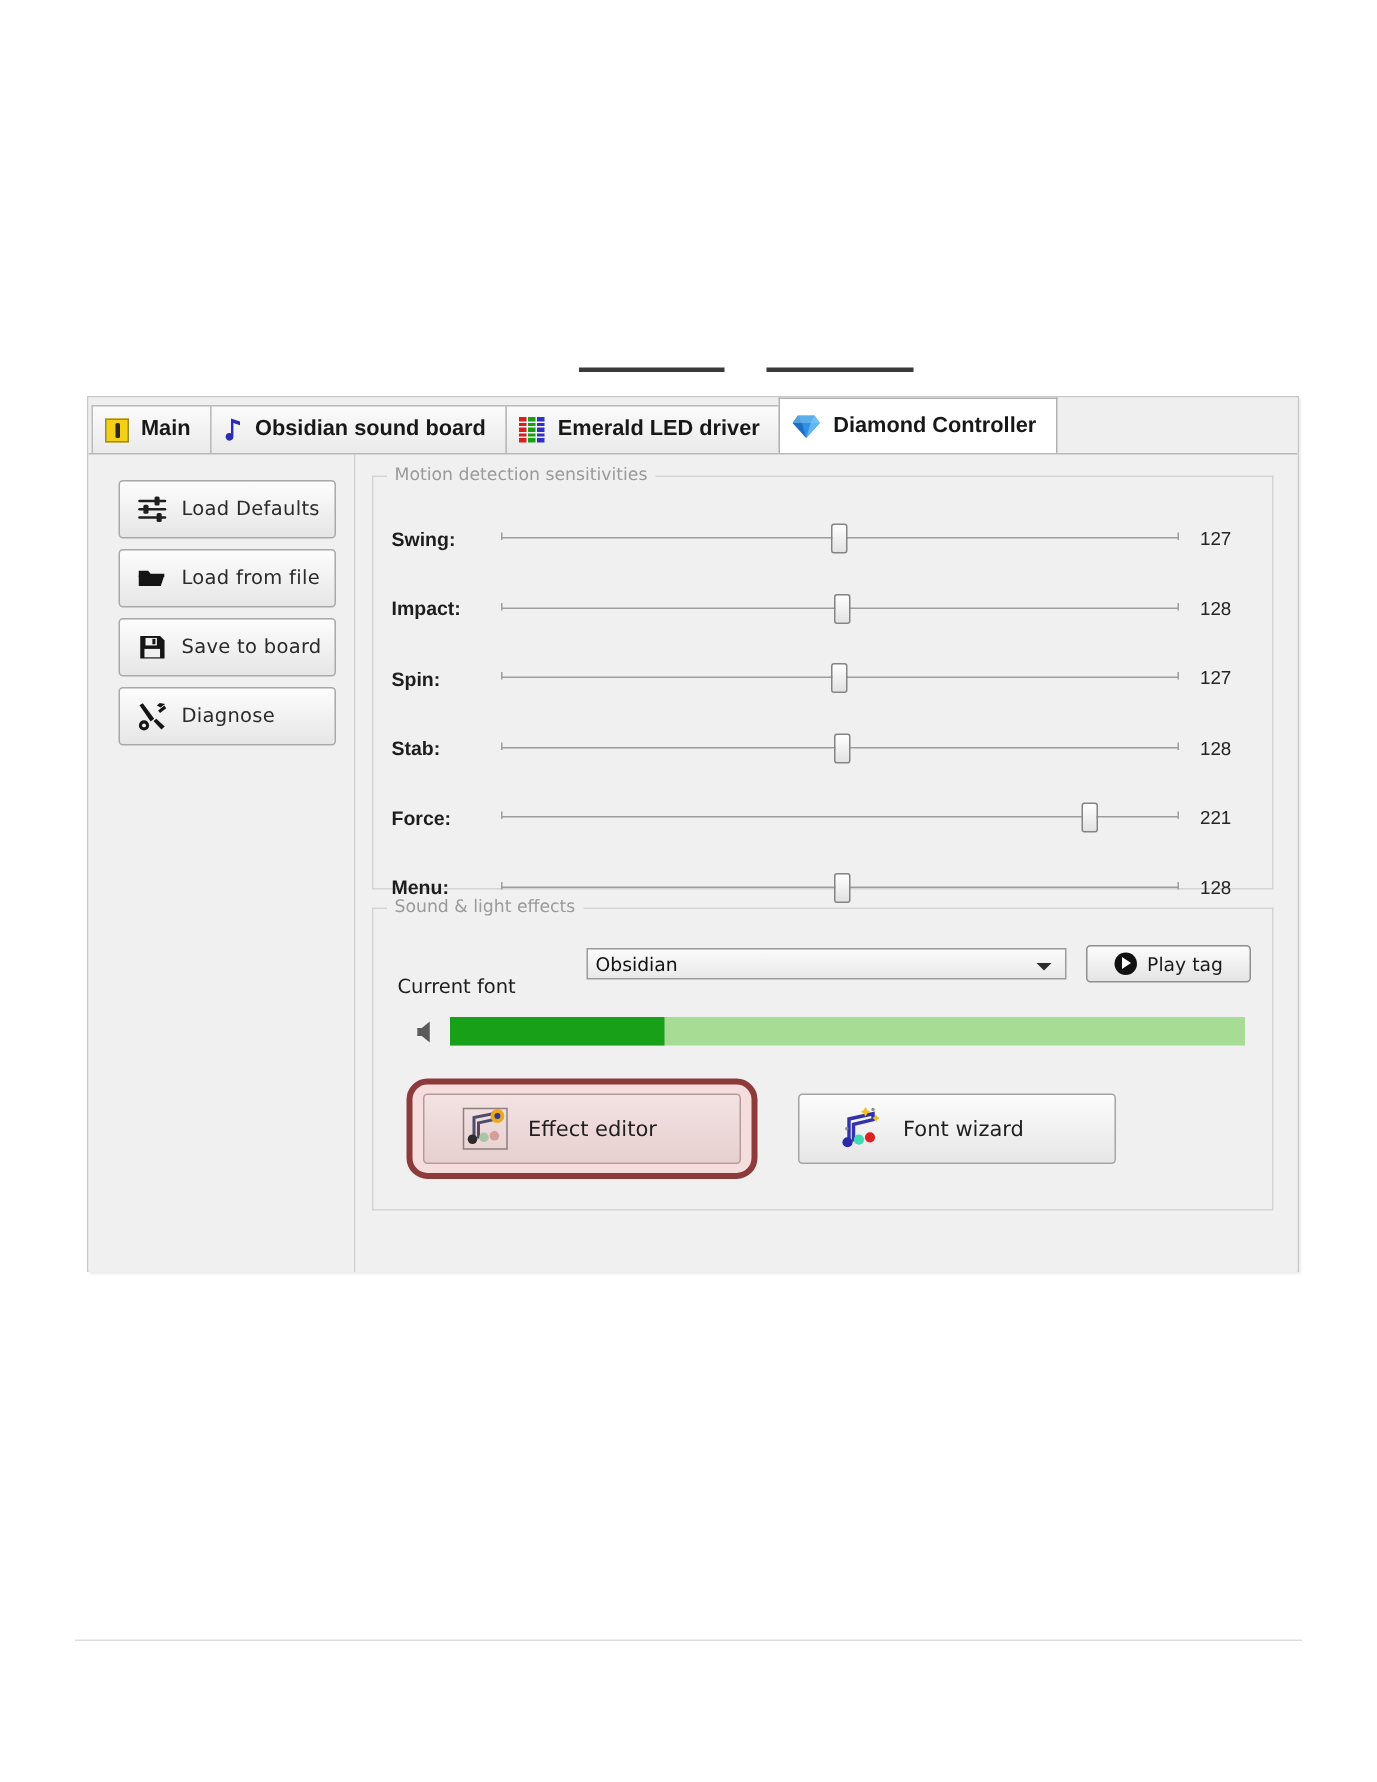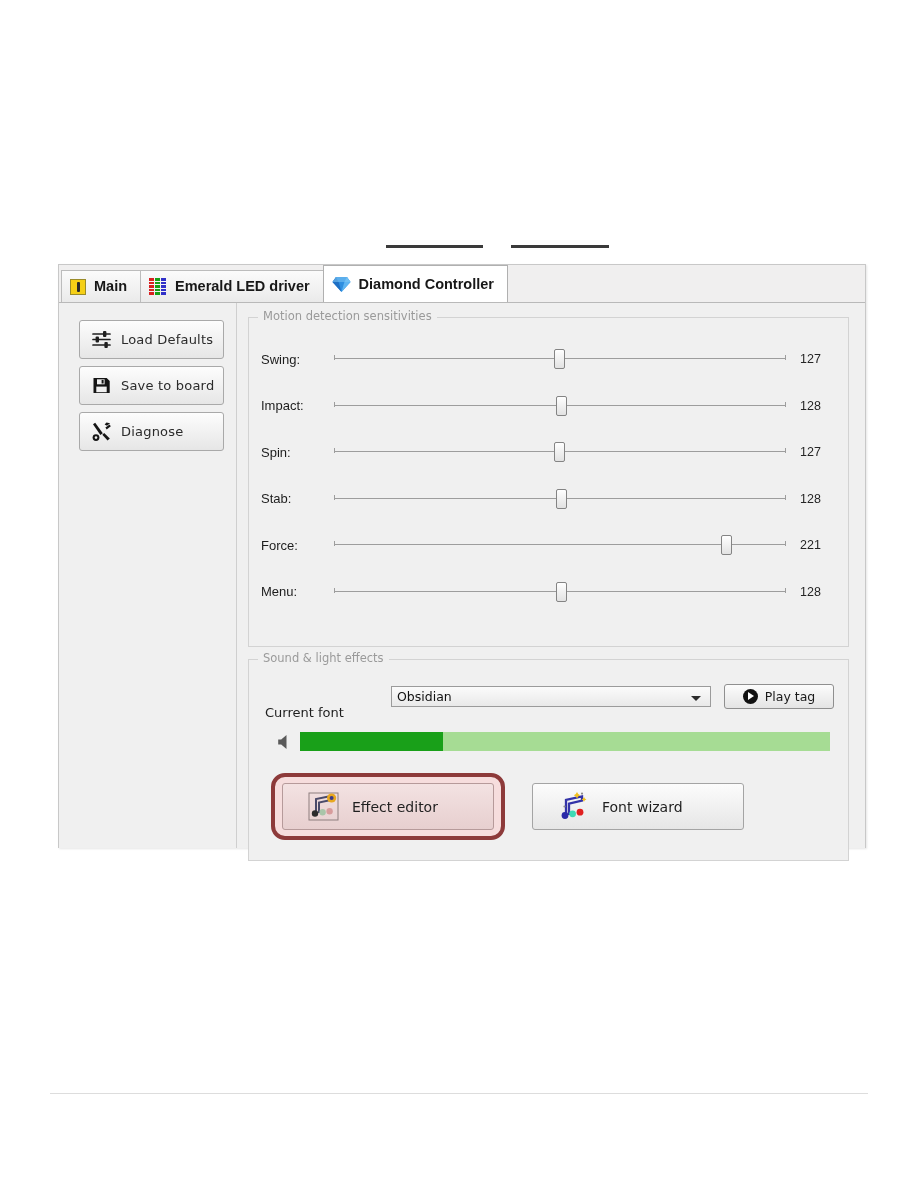--- a/index.html
+++ b/index.html
@@ -159,32 +159,32 @@
     top: -9px;
     left: 9px;
     padding: 0 5px;
     background: #f0f0f0;
     font-family: "DejaVu Sans", sans-serif;
     font-size: 11.5px;
     color: #9a9a9a;
     white-space: nowrap;
   }
 
-  #motion-group { height: 330px; padding: 18px 14px 0 12px; }
+  #motion-group { height: 276px; padding: 18px 14px 0 12px; }
 
   
   .slider-row {
     display: flex;
     align-items: center;
     height: 46.5px;
   }
   .slider-label {
     width: 73px;
     font-size: 13px;
-    font-weight: normal;
+    font-weight: bold;
     color: #1d1d1d;
     font-family: "Liberation Sans", sans-serif;
   }
   .slider-track-wrap {
     position: relative;
     flex: 1;
     height: 20px;
     margin-right: 14px;
   }
   .slider-track {
@@ -388,20 +388,28 @@
 
 <div class="app-window">
 
   <div class="tabstrip">
 
     <div class="tab">
       <span class="icon icon-main"></span>
       <span class="tab-label">Main</span>
     </div>
 
+    <div class="tab">
+      <span class="icon icon-note">
+        <svg width="13" height="18" viewBox="0 0 13 18">
+          <path d="M5 1 L11 3 L11 5.5 L6.6 4 L6.6 13 A2.6 2.6 0 1 1 5 10.8 Z" fill="#2b2bb5"></path>
+        </svg>
+      </span>
+      <span class="tab-label">Obsidian sound board</span>
+    </div>
 
     <div class="tab">
       <span class="icon icon-led">
         <i class="led-r">
             <span></span>
             <span></span>
             <span></span>
             <span></span>
             <span></span>
           </i>
@@ -453,20 +461,29 @@
               <rect x="12" y="2" width="3.4" height="6" rx="1"></rect>
               <rect x="4.6" y="7.5" width="3.4" height="6" rx="1"></rect>
               <rect x="13.4" y="13" width="3.4" height="6" rx="1"></rect>
             </g>
           </svg>
         </span>
         <span class="side-btn-label">Load Defaults</span>
       </div>
 
 
+      <div class="side-btn">
+        <span class="side-icon">
+          <svg width="21" height="21" viewBox="0 0 21 21">
+            <path fill="#151515" d="M1.5 5.5 h6.3 l1.6 2 h9.1 v2.2 h-17 z"></path>
+            <path fill="#151515" d="M1.5 8.6 h17 l-2.3 7 h-14.7 z"></path>
+          </svg>
+        </span>
+        <span class="side-btn-label">Load from file</span>
+      </div>
 
       <div class="side-btn">
         <span class="side-icon">
           <svg width="21" height="21" viewBox="0 0 21 21">
             <path fill="#151515" d="M2.5 3 h13.2 l3 3 v12 h-16.2 z"></path>
             <rect x="6" y="4.3" width="7.6" height="5" fill="#f0f0f0"></rect>
             <rect x="10.6" y="4.9" width="2" height="3.6" fill="#151515"></rect>
             <rect x="5.3" y="11.6" width="10.4" height="5.6" fill="#f0f0f0"></rect>
           </svg>
         </span>

